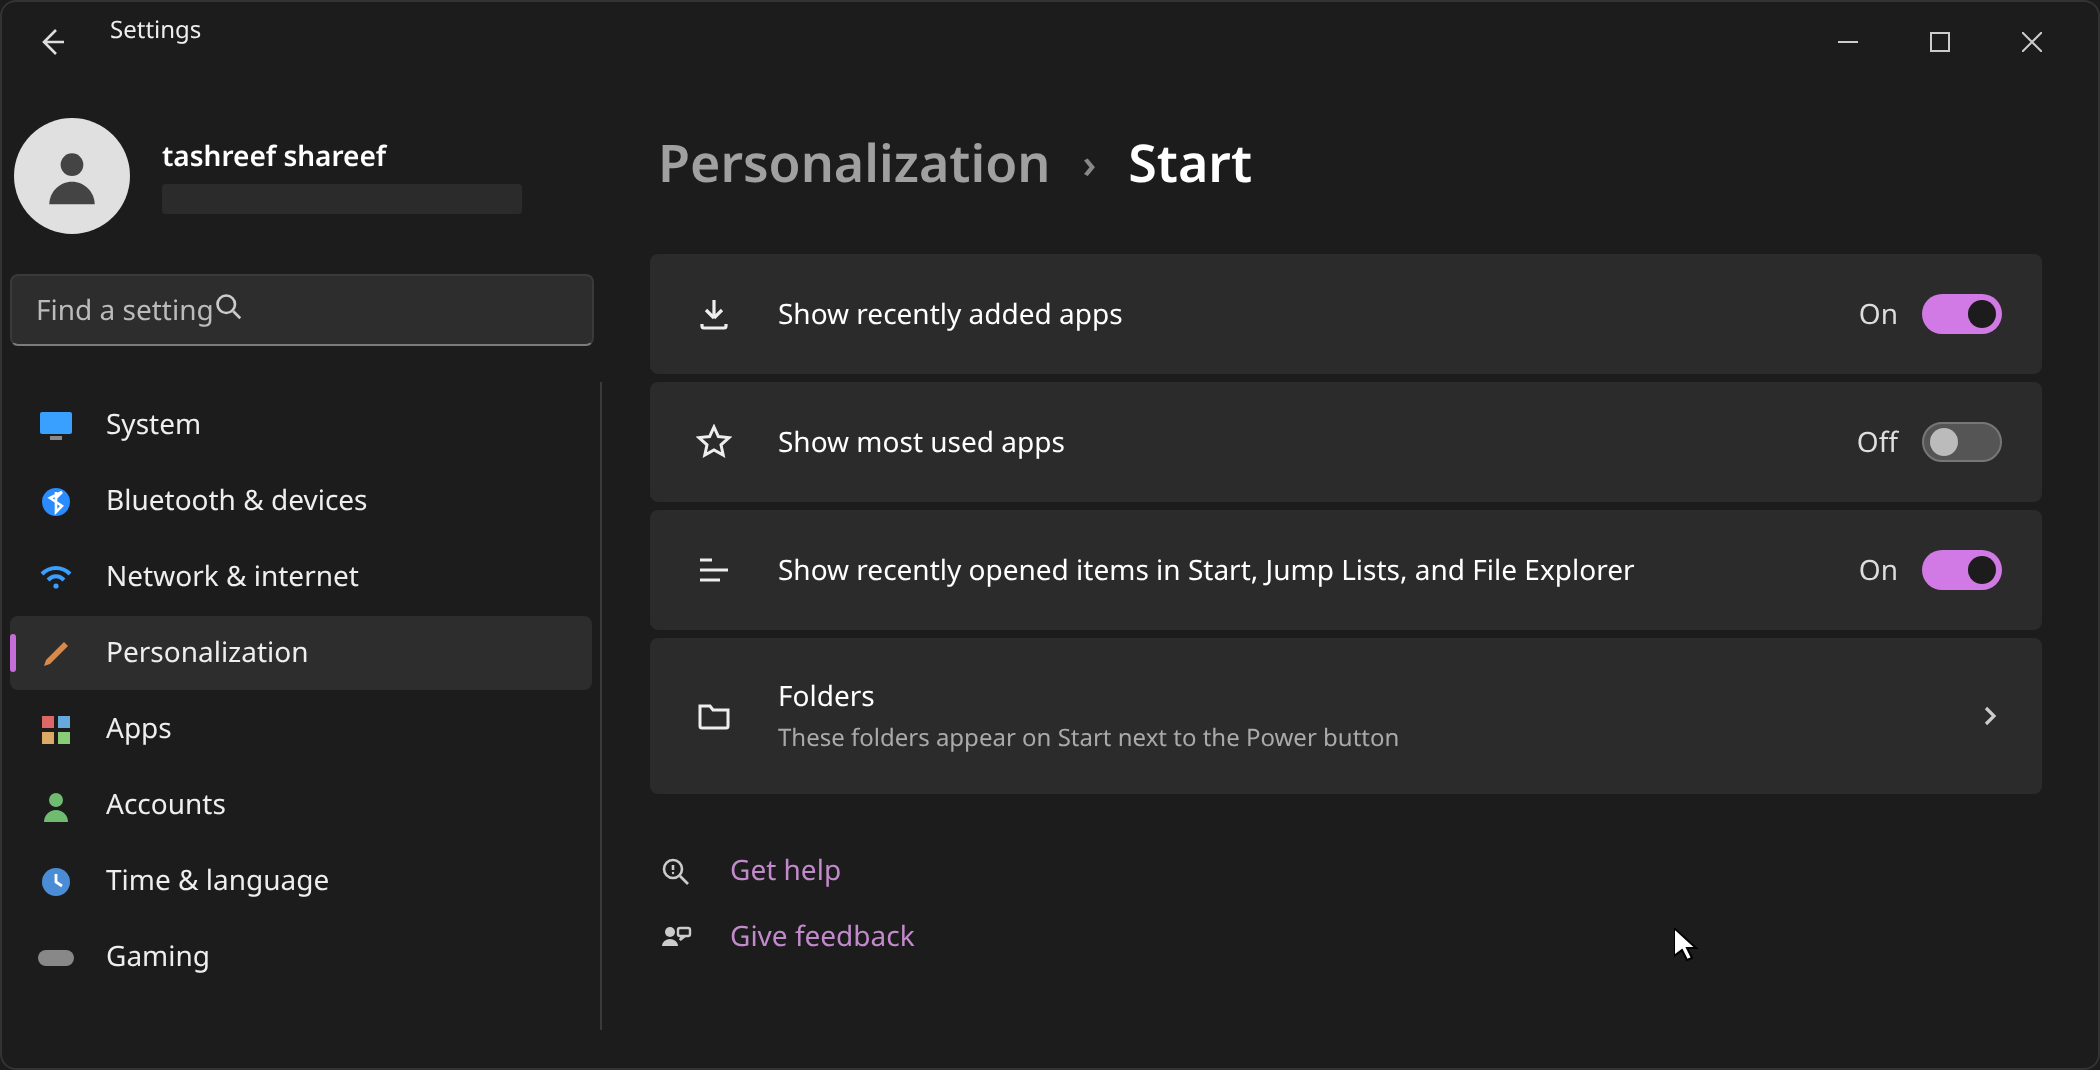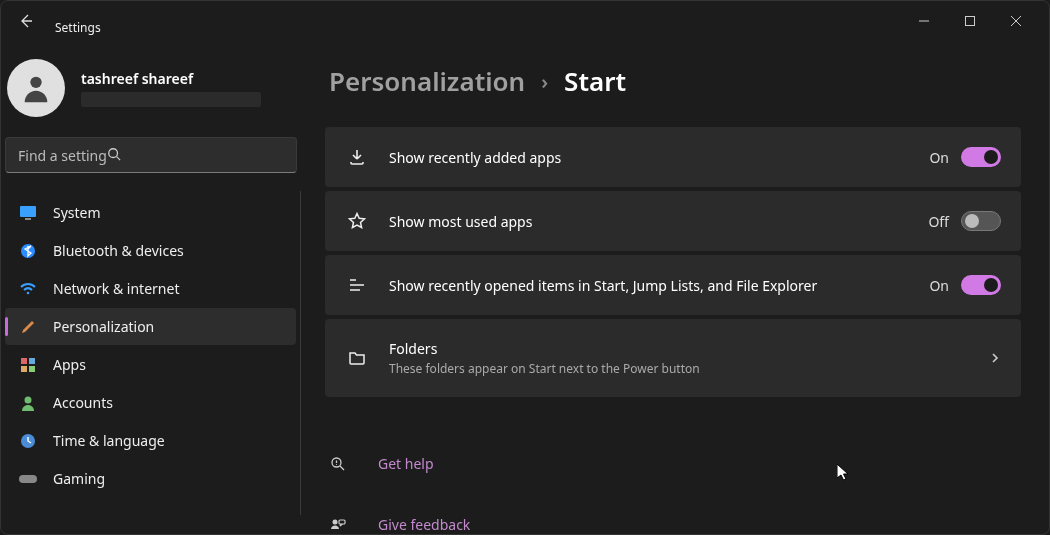--- a/index.html
+++ b/index.html
@@ -16,21 +16,21 @@
   }
   
   .titlebar {
     display: flex;
     align-items: center;
     padding: 6px 10px;
     height: 40px;
   }
   .titlebar-left {
     display: flex;
-    align-items: flex-end;
+    align-items: flex-start;
     gap: 14px;
   }
   .back-btn {
     width: 30px;
     height: 30px;
     display: flex;
     align-items: center;
     justify-content: center;
     cursor: pointer;
     color: #ddd;
@@ -201,23 +201,22 @@
   .toggle.off .knob { background: #bbb; top:2px; }
 
   .chevron {
     margin-left: auto;
     color: #ccc;
   }
 
   .links { padding: 18px 4px; }
   .link-row {
     display: flex;
-    gap: 31px;
+    gap: 18px;
     padding: 7px 0;
-    margin-top: 28px;
   }
   .link-icon { width: 18px; display:flex; align-items:center; justify-content:center; color:#ccc; }
   .link-text { font-size: 14px; color: #c28acc; }
 
   .cursor {
     position: absolute;
     left: 836px;
     top: 463px;
     pointer-events: none;
   }

